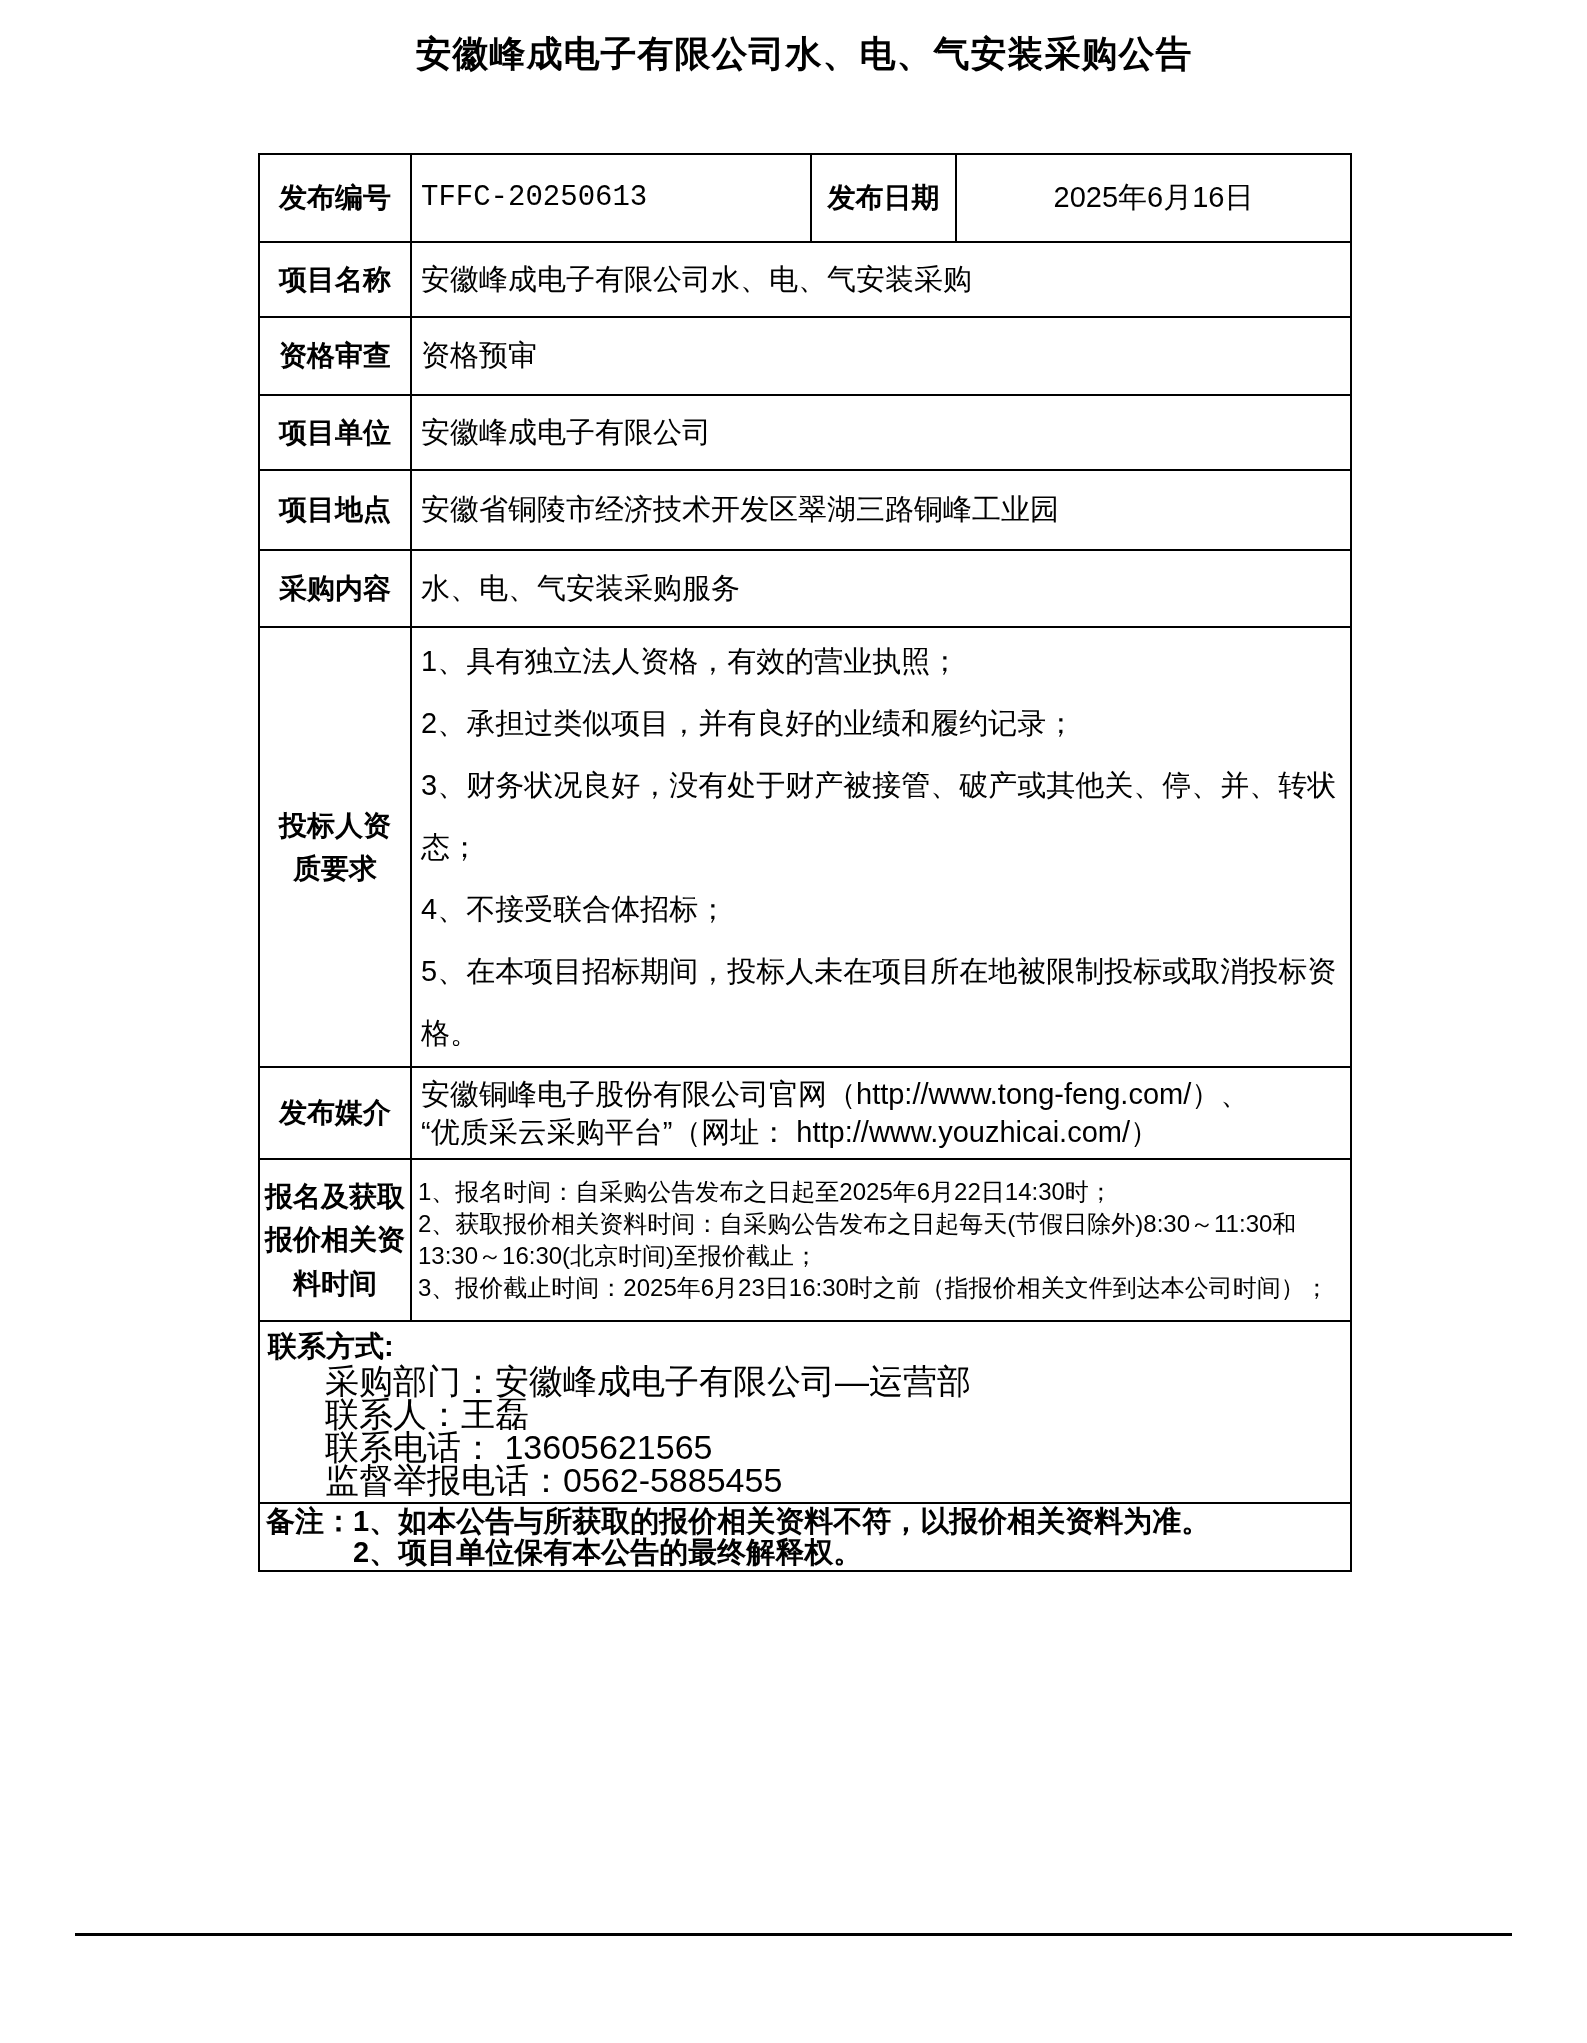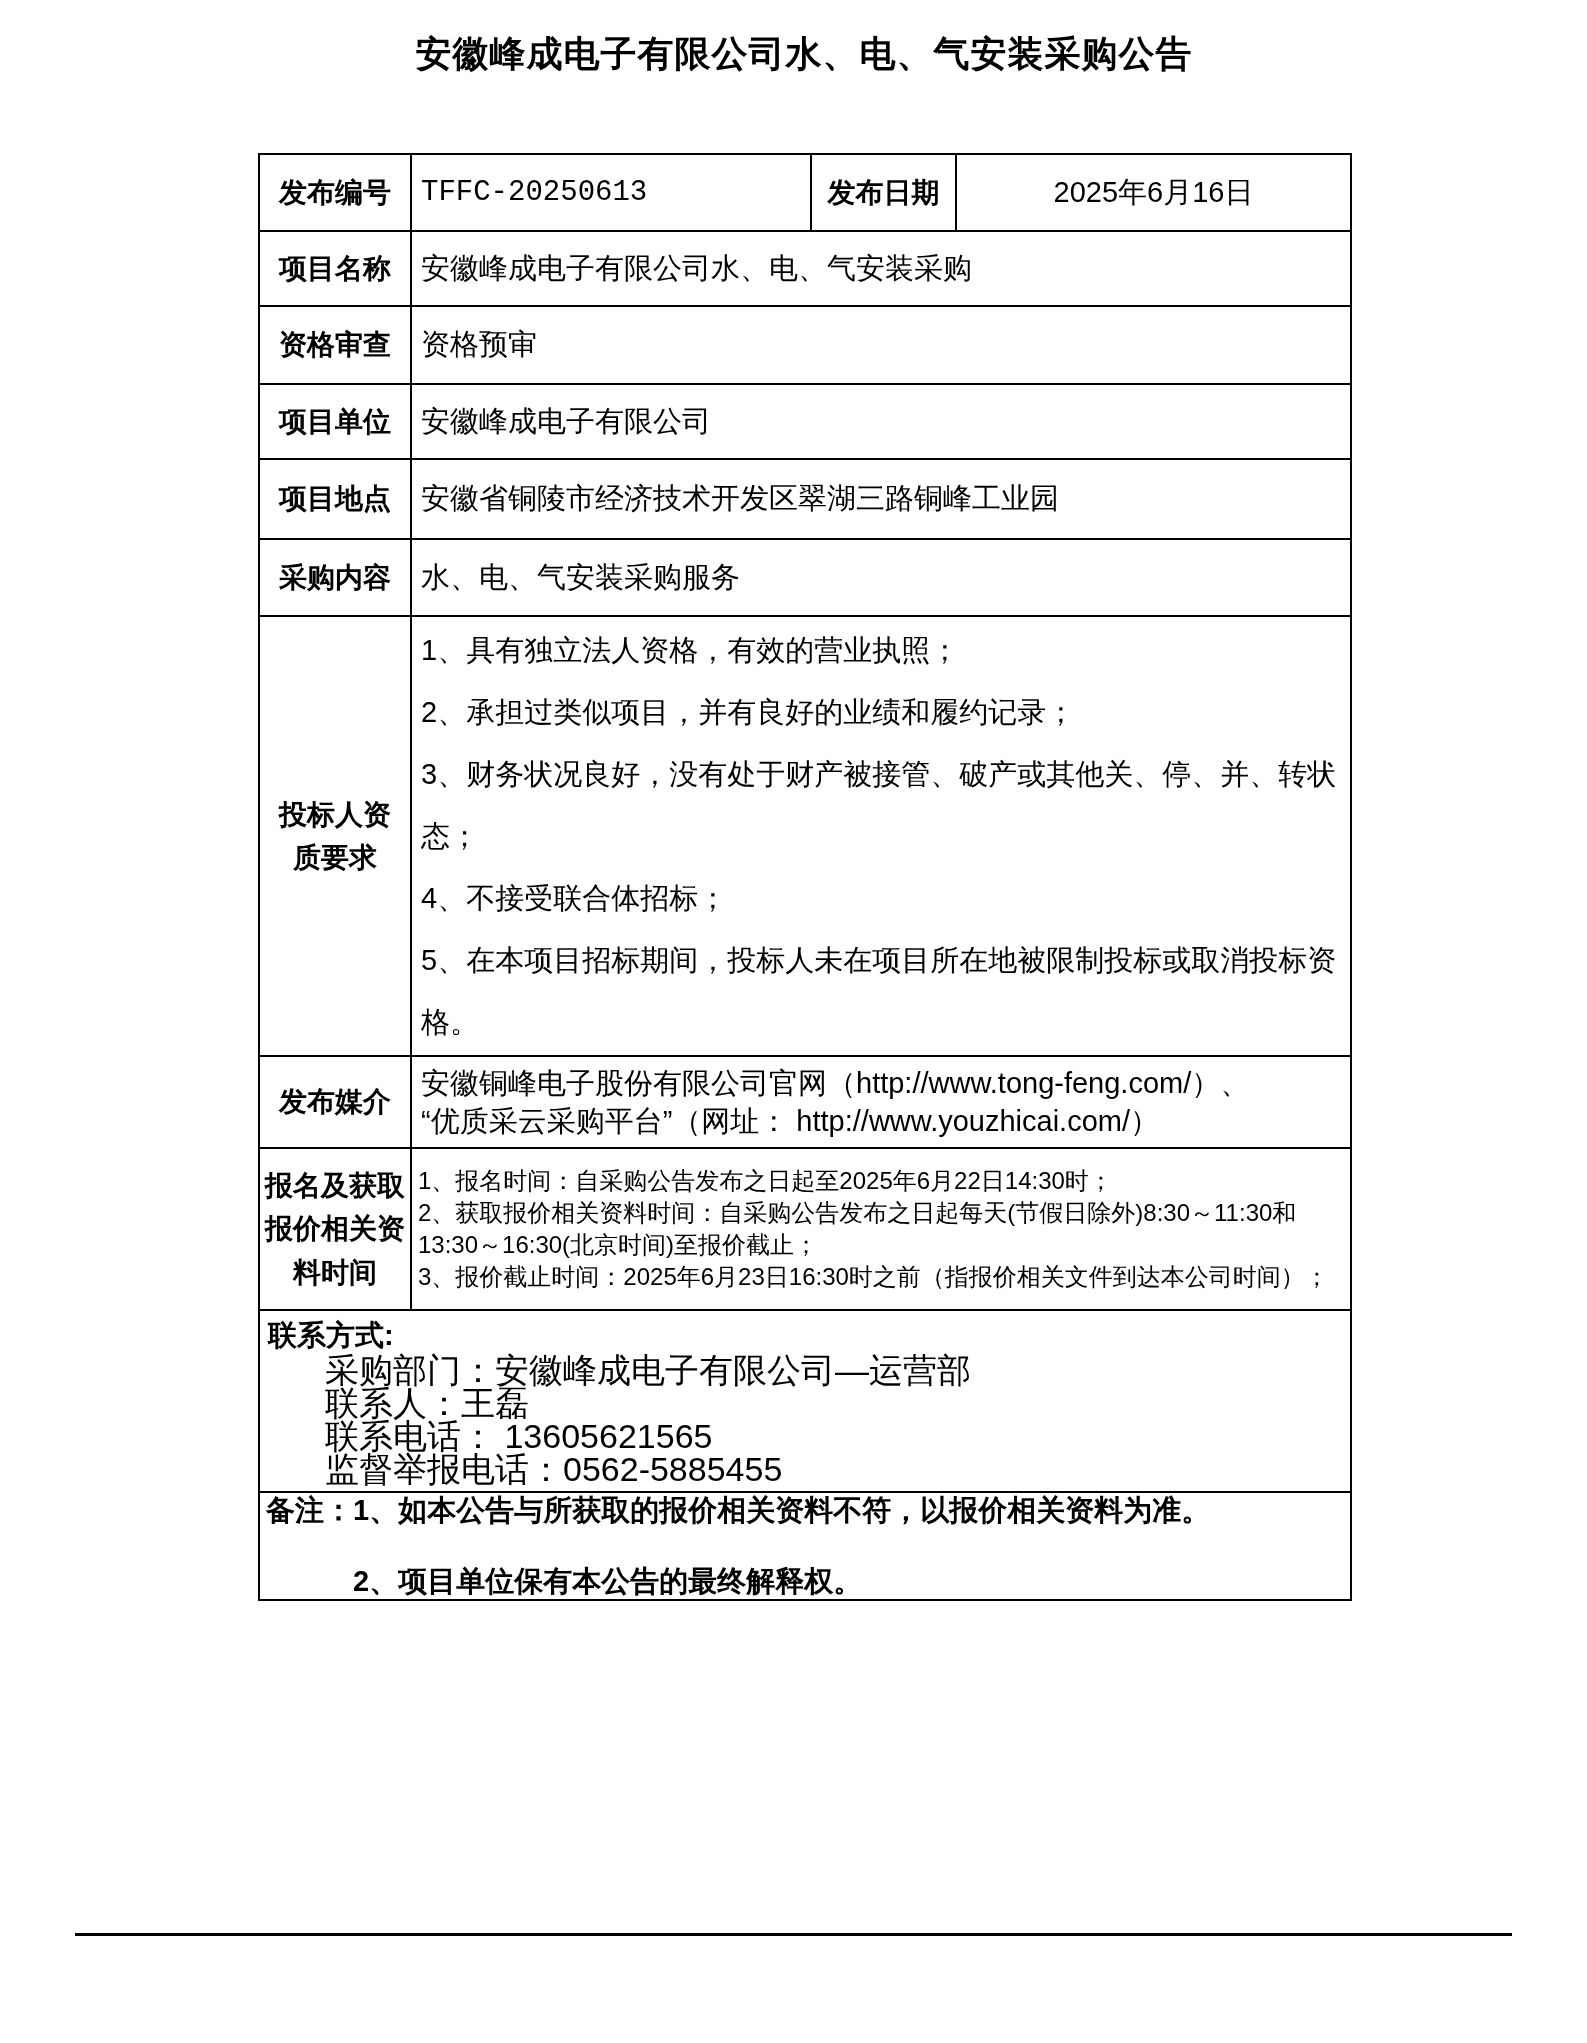--- a/index.html
+++ b/index.html
@@ -58,21 +58,21 @@
 
   td.reg-cell { vertical-align: middle; padding: 1px 6px; font-size: 24px; }
   .reg-item { line-height: 32px; }
 
   td.contact-cell { vertical-align: top; padding: 5px 8px; }
   .contact-heading { font-weight: bold; font-size: 29px; line-height: 38px; }
   .contact-line { font-size: 34px; line-height: 33px; padding-left: 57px; }
 
   td.remarks-cell { vertical-align: middle; padding: 2px 6px; font-weight: bold; font-size: 29px; }
   .remarks-line { line-height: 31px; }
-  .remarks-line2 { padding-left: 87px; margin-top: 40px; }
+  .remarks-line2 { padding-left: 87px; }
 
   .footer-rule {
     position: absolute;
     left: 75px; top: 1933px;
     width: 1437px; height: 3px;
     background: #000000;
   }
 </style>
 </head>
 <body>
@@ -81,21 +81,21 @@
 
 <table class="announcement">
   <colgroup>
     <col style="width:152px">
       <col style="width:400px">
       <col style="width:145px">
       <col style="width:395px">
   </colgroup>
 
   <tbody>
-      <tr style="height:77px">
+      <tr style="height:88px">
     <td class="lab">发布编号</td>
     <td class="val mono">TFFC-20250613</td>
     <td class="lab">发布日期</td>
     <td class="val center">2025年6月16日</td>
   </tr>
 
   <tr style="height:75px">
     <td class="lab">项目名称</td>
     <td class="val" colspan="3">安徽峰成电子有限公司水、电、气安装采购</td>
   </tr>

